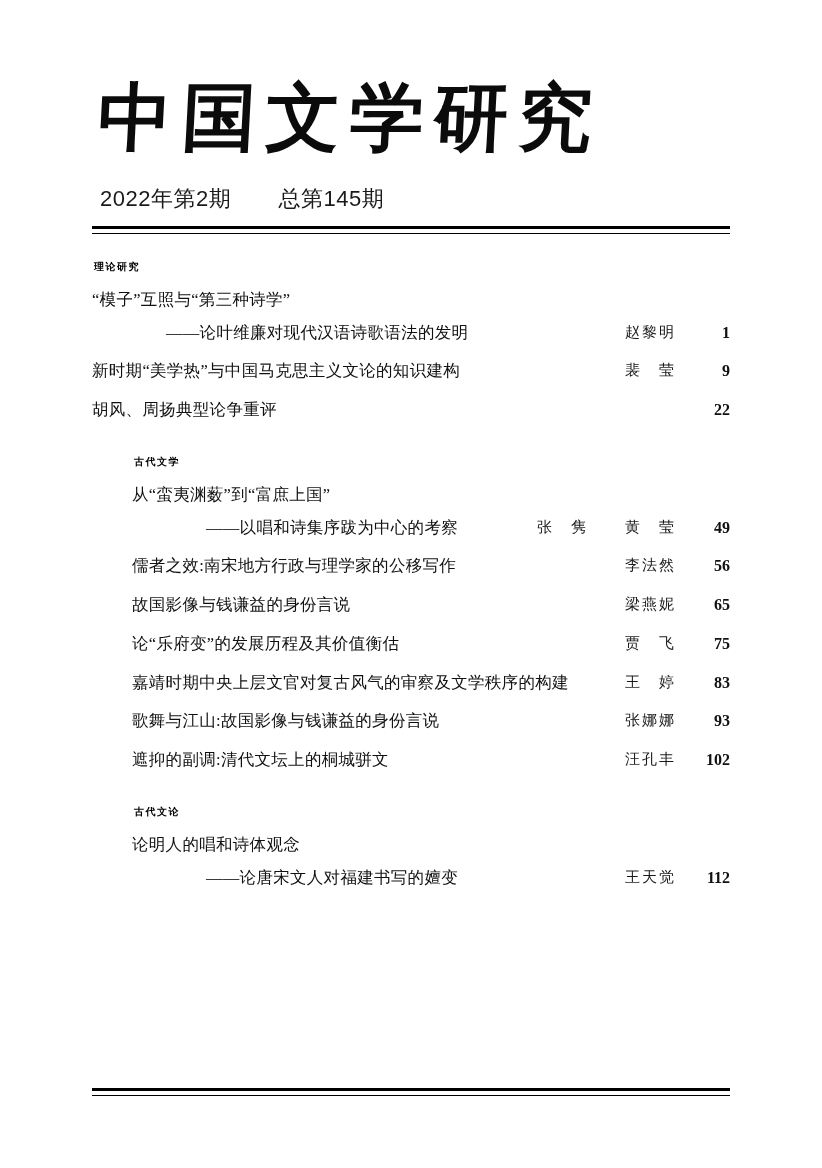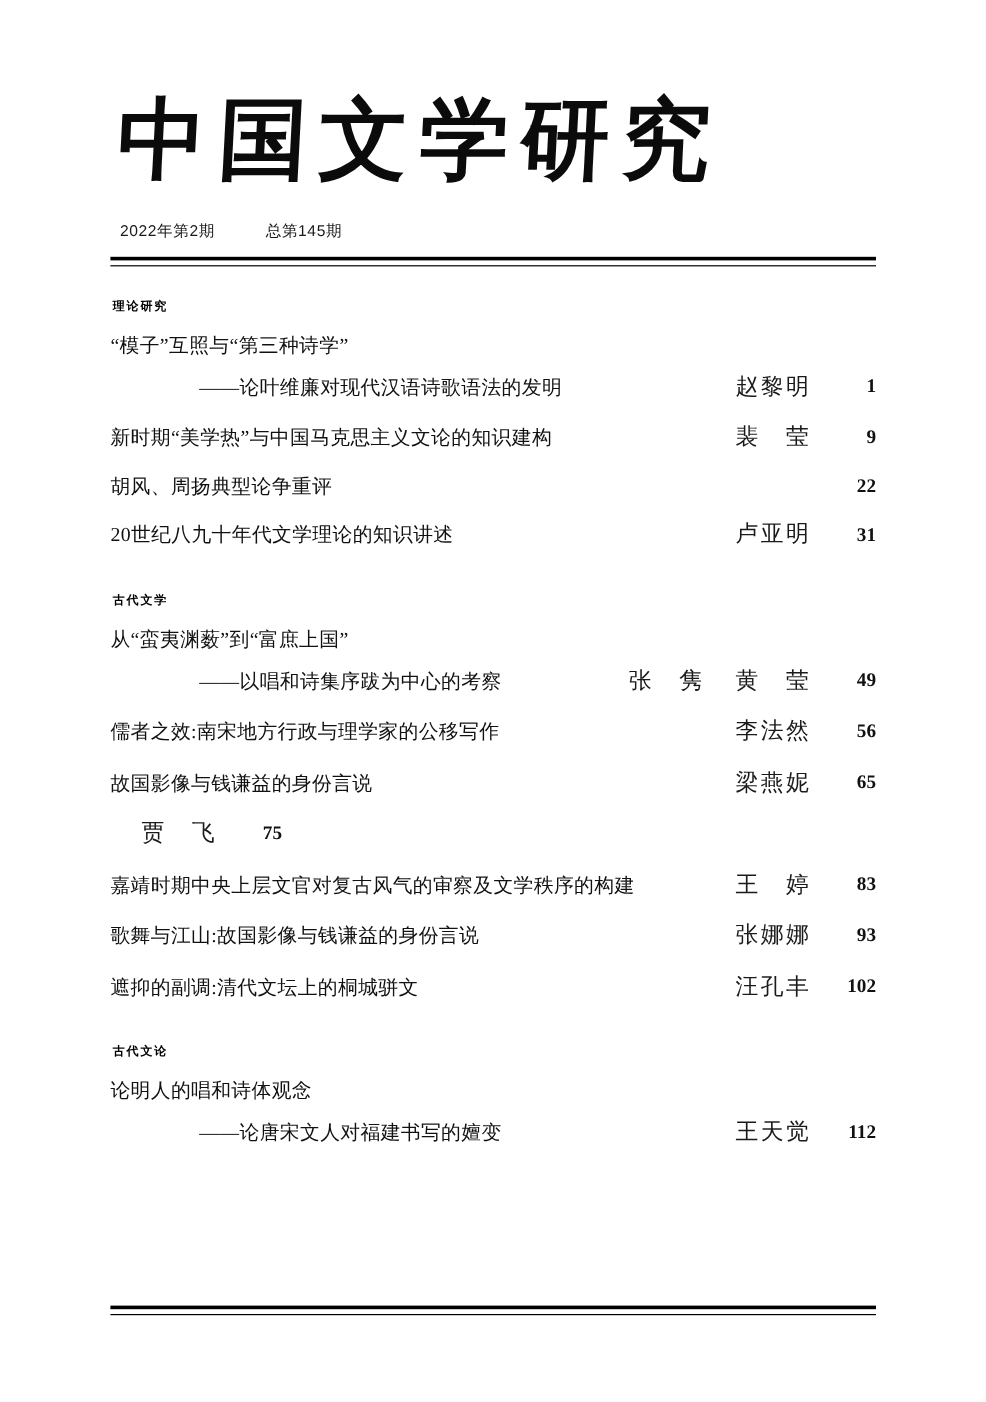--- a/index.html
+++ b/index.html
@@ -32,21 +32,21 @@
     letter-spacing: 10px;
     line-height: 1.08;
     color: #0b0b0b;
     white-space: nowrap;
     transform: skewX(-3deg);
   }
   .issue-line {
     margin-top: 26px;
     margin-left: 8px;
     font-family: "Liberation Sans", "DejaVu Sans", sans-serif;
-    font-size: 13px;
+    font-size: 22px;
     color: #1a1a1a;
     letter-spacing: 0.5px;
   }
   .issue-line .sep {
     display: inline-block;
     width: 34px;
   }
   
   .rule-double {
     margin-top: 12px;
@@ -73,44 +73,45 @@
   .section-title {
     font-family: "DejaVu Sans", "Liberation Sans", sans-serif;
     font-size: 10px;
     font-weight: 700;
     letter-spacing: 1.5px;
     margin: 0 0 14px 2px;
     color: #000;
   }
   .section + .section {
     margin-top: 32px;
+    margin-left: 40px;
   }
   
   .entry {
     display: flex;
-    align-items: center;
+    align-items: flex-start;
     font-size: 16.5px;
     line-height: 1.5;
     margin-bottom: 14px;
     color: #111;
   }
   .entry .title {
     flex: 1 1 auto;
     padding-right: 10px;
     letter-spacing: 0.3px;
   }
   .entry .title.indent {
     padding-left: 74px;
   }
   .entry .authors {
     flex: 0 0 auto;
     display: flex;
     justify-content: flex-end;
     align-items: baseline;
-    font-size: 19px;
+    font-size: 15px;
     letter-spacing: 2px;
     color: #1a1a1a;
     white-space: nowrap;
   }
   .entry .author {
     display: inline-block;
     min-width: 62px;
     text-align: right;
     margin-left: 26px;
   }
@@ -162,27 +163,20 @@
           <div class="title">新时期“美学热”与中国马克思主义文论的知识建构</div>
           <div class="authors">
             <span class="author">裴　莹</span>
           </div>
           <div class="page-no">9</div>
         </div>
         <div class="entry">
           <div class="title">胡风、周扬典型论争重评</div>
           <div class="page-no">22</div>
         </div>
-        <div class="entry">
-          <div class="title">20世纪八九十年代文学理论的知识讲述</div>
-          <div class="authors">
-            <span class="author">卢亚明</span>
-          </div>
-          <div class="page-no">31</div>
-        </div>
       </div>
       <div class="section">
         <div class="section-title">古代文学</div>
         <div class="entry">
           <div class="title">从“蛮夷渊薮”到“富庶上国”</div>
           <div class="authors"></div>
           <div class="page-no"></div>
         </div>
         <div class="entry sub-entry">
           <div class="title indent">——以唱和诗集序跋为中心的考察</div>
@@ -200,20 +194,21 @@
           <div class="page-no">56</div>
         </div>
         <div class="entry">
           <div class="title">故国影像与钱谦益的身份言说</div>
           <div class="authors">
             <span class="author">梁燕妮</span>
           </div>
           <div class="page-no">65</div>
         </div>
         <div class="entry">
+          <div class="title">论“乐府变”的发展历程及其价值衡估</div>
           <div class="authors">
             <span class="author">贾　飞</span>
           </div>
           <div class="page-no">75</div>
         </div>
         <div class="entry">
           <div class="title">嘉靖时期中央上层文官对复古风气的审察及文学秩序的构建</div>
           <div class="authors">
             <span class="author">王　婷</span>
           </div>

